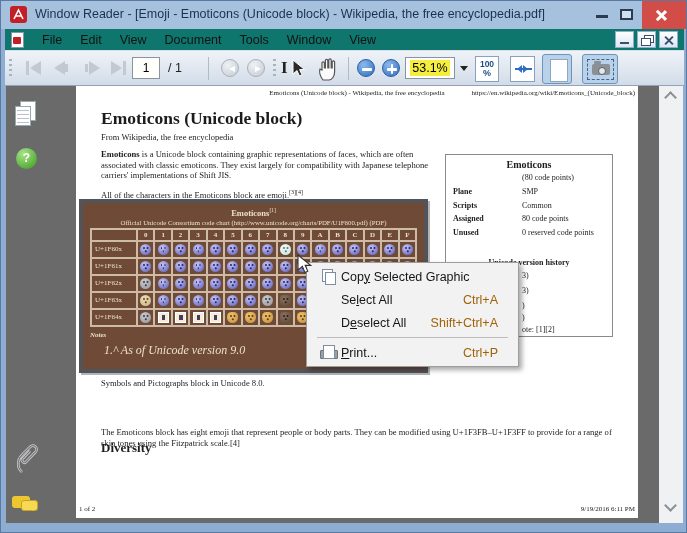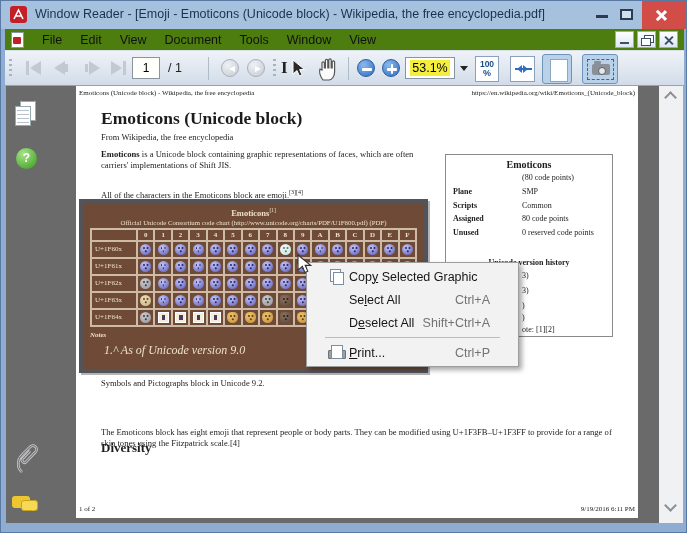--- a/index.html
+++ b/index.html
@@ -9,21 +9,21 @@
   .titlebar{position:absolute;left:0;top:0;width:687px;height:28px;background:#a6c1de;}
   .app-icon{position:absolute;left:9px;top:5px;width:17px;height:17px;background:#c22026;border-radius:3px;}
   .app-icon svg{position:absolute;left:1px;top:1px;}
   .title-text{position:absolute;left:34px;top:6px;font-size:12.5px;color:#19324f;white-space:nowrap;}
   .cap-min{position:absolute;left:595px;top:14px;width:12px;height:3px;background:#2b3b50;}
   .cap-max{position:absolute;left:619px;top:8px;width:13px;height:11px;border:2px solid #2b3b50;background:#cfe0f0;}
   .cap-close{position:absolute;left:641px;top:0;width:46px;height:28px;background:#d24c48;}
   .cap-close .x1,.cap-close .x2{position:absolute;left:18px;top:8px;width:2.5px;height:13px;background:#fff;}
   .cap-close .x1{transform:rotate(45deg);} .cap-close .x2{transform:rotate(-45deg);}
   
-  .menubar{position:absolute;left:4px;top:28px;width:679px;height:22px;background:#4d7c0f;border-bottom:1px solid #d7dfe9;}
+  .menubar{position:absolute;left:4px;top:28px;width:679px;height:22px;background:#0f766e;border-bottom:1px solid #d7dfe9;}
   .mb-pdficon{position:absolute;left:6px;top:3px;width:13px;height:16px;background:#fff;border:1px solid #8797ab;}
   .mb-pdficon::before{content:"";position:absolute;left:1px;top:4px;width:8px;height:7px;background:#c22026;border-radius:1px;}
   .menubar-items{position:absolute;left:28px;top:0;height:22px;display:flex;align-items:center;}
   .menu-top-item{padding:0 9px;font-size:12.5px;color:#111;}
   .mdi-btns{position:absolute;right:6px;top:2px;display:flex;gap:3px;}
   .mdi-btn{width:19px;height:17px;background:linear-gradient(#fdfefe,#dde7f2);border:1px solid #93aecb;position:relative;}
   .mdi-min::after{content:"";position:absolute;left:4px;bottom:3px;width:9px;height:2px;background:#3c4f66;}
   .mdi-restore::before{content:"";position:absolute;left:6px;top:3px;width:8px;height:6px;border:1.5px solid #3c4f66;background:#fff;}
   .mdi-restore::after{content:"";position:absolute;left:3px;top:6px;width:8px;height:6px;border:1.5px solid #3c4f66;background:#fff;}
   .mdi-close::before,.mdi-close::after{content:"";position:absolute;left:8px;top:3px;width:2px;height:11px;background:#3c4f66;}
@@ -79,21 +79,21 @@
   .sb-comments .b2{position:absolute;left:9px;top:6px;width:17px;height:11px;background:#f6da56;border:1px solid #caa41e;border-radius:3px;}
   .sb-comments .b2::after{content:"";position:absolute;left:8px;bottom:-4px;border:3px solid transparent;border-top:4px solid #f6da56;}
   
   .scrollbar{position:absolute;left:653px;top:0;width:24px;height:437px;background:#f0f1f3;}
   .sb-arrow{position:absolute;left:6px;width:11px;height:11px;}
   .sb-arrow::before{content:"";position:absolute;left:1px;top:2px;width:7px;height:7px;border-left:2px solid #8a8f96;border-top:2px solid #8a8f96;}
   .sb-up{top:5px;} .sb-up::before{transform:rotate(45deg);}
   .sb-down{top:415px;} .sb-down::before{transform:rotate(225deg);left:1px;top:0px;}
   
   .pdfpage{position:absolute;left:70px;top:0;width:562px;height:432px;background:#fff;font-family:"Liberation Serif",serif;color:#1c1c1c;}
-  .pg-header{position:absolute;left:3px;top:3px;width:556px;font-size:7px;color:#222;white-space:nowrap;overflow:hidden;}
+  .pg-header{position:absolute;left:3px;top:3px;width:556px;font-size:7px;color:#222;white-space:nowrap;overflow:hidden;text-align:center;}
   .pg-header .hr-right{position:absolute;right:0;top:0;}
   .doc-title{position:absolute;left:25px;top:22px;font-size:17.5px;font-weight:bold;}
   .doc-sub{position:absolute;left:25px;top:46px;font-size:8.5px;}
   .doc-para{position:absolute;font-size:8.6px;line-height:10.6px;}
   .p1{left:25px;top:63px;width:372px;}
   .p2{left:25px;top:101px;width:372px;}
   .p2 sup,.sup{font-size:6px;vertical-align:super;}
   .p3{left:25px;top:292px;width:528px;}
   .h2{position:absolute;left:25px;top:318px;font-size:13px;font-weight:bold;margin-top:36px;}
   .p4{left:25px;top:341px;width:528px;}
@@ -134,25 +134,25 @@
   .tok-m{background:radial-gradient(circle at 38% 32%,#c9c9cf,#93939b);}
   .tok-m::before{background:#3c3c44;box-shadow:3.5px 0 0 #3c3c44,1.8px 3.2px 0 #3c3c44;}
   .tok-d{background:radial-gradient(circle at 38% 32%,#8a7260,#5b4636);border-radius:30%;}
   .tok-d::before{background:#2e2118;box-shadow:3.5px 0 0 #2e2118,1.8px 3.2px 0 #2e2118;}
   .tok-x{border-radius:0;background:#f3ecd9;border:1.5px solid #ffffff;}
   .tok-x::before{left:3px;top:2.5px;width:3.5px;height:4.5px;border-radius:0;background:#4c3a5c;box-shadow:none;}
   .tbl-notes{margin-top:4px;font-style:italic;}
   .tbl-notes .nl{font-weight:bold;font-size:7px;}
   .tbl-notes .n1{margin-left:14px;margin-top:4px;font-size:12px;}
   
-  .ctxmenu{position:absolute;left:300px;top:176px;width:213px;background:#f2f2f2;border:1px solid #9d9d9d;box-shadow:3px 3px 5px rgba(0,0,0,.35);z-index:50;padding:2px 16px;font-family:"Liberation Sans",sans-serif;}
+  .ctxmenu{position:absolute;left:300px;top:176px;width:213px;background:#f2f2f2;border:1px solid #9d9d9d;box-shadow:3px 3px 5px rgba(0,0,0,.35);z-index:50;padding:2px 8px;font-family:"Liberation Sans",sans-serif;}
   .cm-item{position:relative;height:23px;display:flex;align-items:center;}
   .cm-icon{width:26px;flex:0 0 26px;position:relative;height:100%;}
   .cm-label{font-size:12.5px;color:#151515;white-space:nowrap;}
-  .cm-shortcut{position:absolute;right:12px;font-size:12.5px;color:#737373;}
+  .cm-shortcut{position:absolute;right:12px;font-size:12.5px;color:#a16207;}
   .cm-sep{height:1px;background:#bdbdbd;margin:3px 2px;}
   .ic-copy::before{content:"";position:absolute;left:7px;top:4px;width:9px;height:11px;background:#fff;border:1px solid #7d8da0;}
   .ic-copy::after{content:"";position:absolute;left:10px;top:7px;width:9px;height:11px;background:#fff;border:1px solid #7d8da0;}
   .ic-print::before{content:"";position:absolute;left:5px;top:9px;width:16px;height:7px;background:#9aa0a8;border:1px solid #6d737b;border-radius:1px;}
   .ic-print::after{content:"";position:absolute;left:8px;top:4px;width:10px;height:12px;background:#fff;border:1px solid #7d8da0;}
   .cm-label u{text-underline-offset:1px;}
   
   .cursor{position:absolute;left:291px;top:168px;z-index:60;}
 </style>
 </head>
@@ -267,20 +267,21 @@
 
     <div class="pdfpage">
       <div class="pg-header">
         <span>Emoticons (Unicode block) - Wikipedia, the free encyclopedia</span>
         <span class="hr-right">https://en.wikipedia.org/wiki/Emoticons_(Unicode_block)</span>
       </div>
       <div class="doc-title">Emoticons (Unicode block)</div>
       <div class="doc-sub">From Wikipedia, the free encyclopedia</div>
       <div class="doc-para p1">
           <div class="doc-line"><b>Emoticons</b> is a Unicode block containing graphic representations of faces, which are often</div>
+          <div class="doc-line">associated with classic emoticons. They exist largely for compatibility with Japanese telephone</div>
           <div class="doc-line">carriers' implementations of Shift JIS.</div>
         </div>
       <div class="doc-para p2">
         <span>All of the characters in the Emoticons block are emoji.</span><sup>[3][4]</sup>
       </div>
 
       <div class="tbl-sel">
         <div class="tbl">
           <div class="tbl-cap1"><b>Emoticons</b><span class="sup">[1]</span></div>
           <div class="tbl-cap2">Official Unicode Consortium code chart (http://www.unicode.org/charts/PDF/U1F600.pdf) (PDF)</div>
@@ -549,21 +550,21 @@
               </div>
             </div>
           <div class="tbl-notes">
             <div class="nl">Notes</div>
             <div class="n1">1.^ As of Unicode version 9.0</div>
           </div>
         </div>
       </div>
 
       <div class="doc-para p3">
-          <div class="doc-line">Symbols and Pictographs block in Unicode 9.2.</div>
+          <div class="doc-line">Symbols and Pictographs block in Unicode 8.0.</div>
         </div>
       <div class="h2">Diversity</div>
       <div class="doc-para p4">
           <div class="doc-line">The Emoticons block has eight emoji that represent people or body parts. They can be modified using U+1F3FB–U+1F3FF to provide for a range of</div>
           <div class="doc-line">skin tones using the Fitzpatrick scale.[4]</div>
         </div>
 
       <div class="infobox">
         <div class="ib-title">Emoticons</div>
         <div class="ib-rows">

